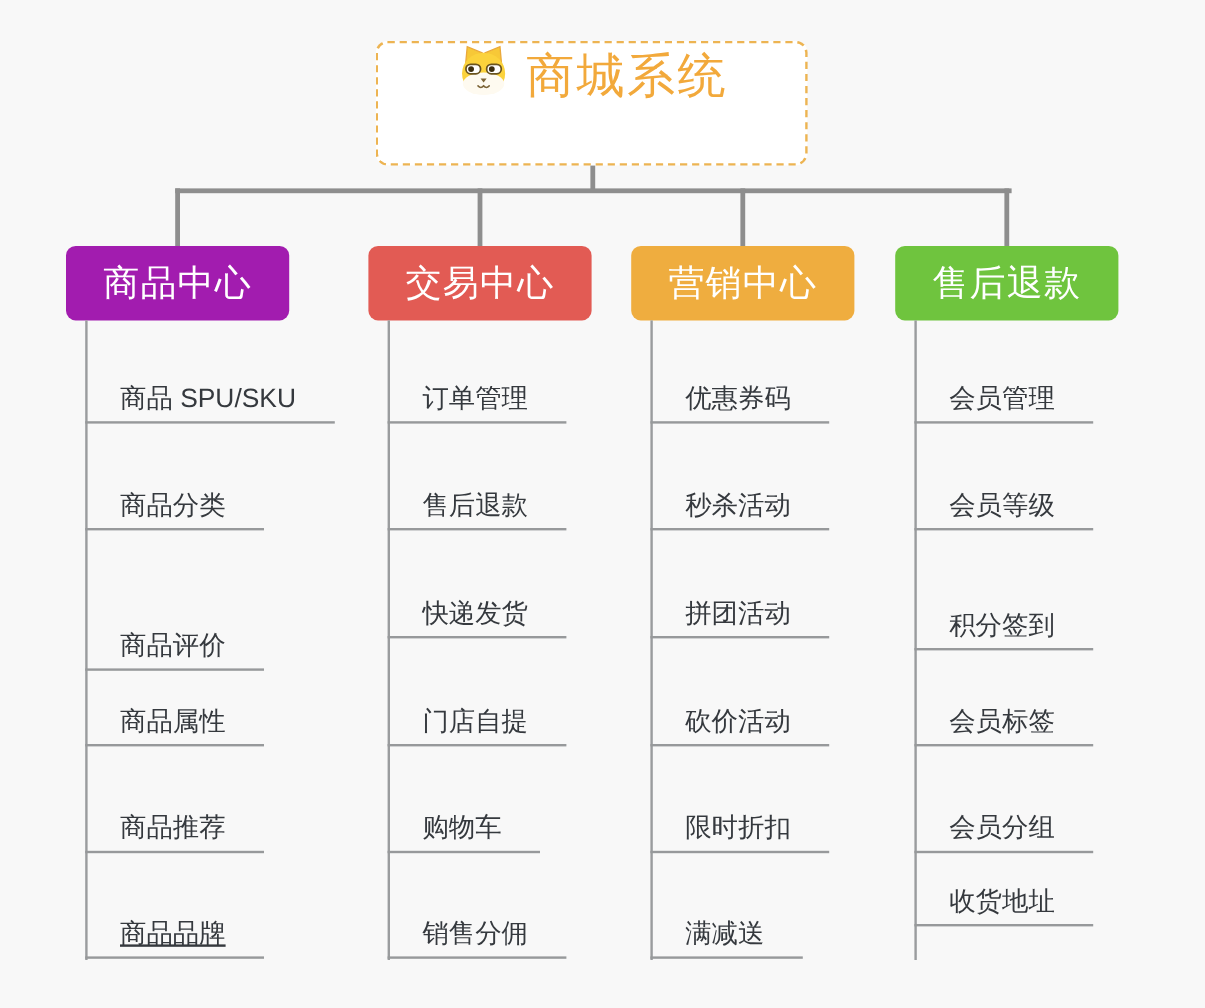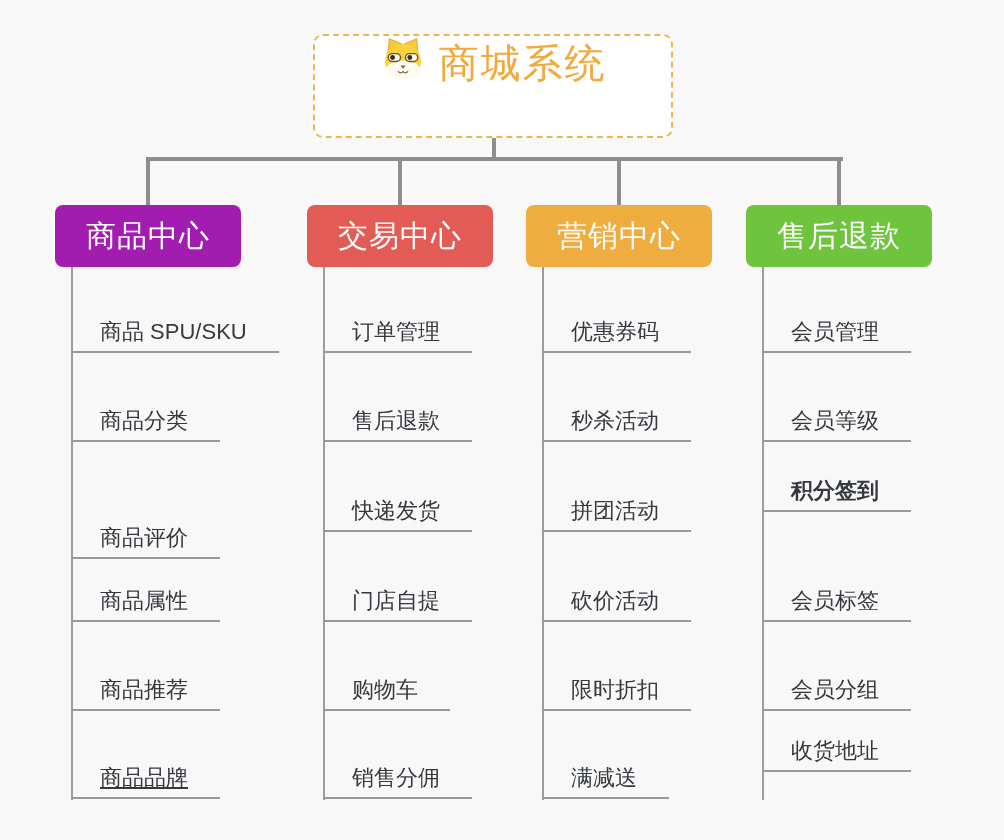--- a/index.html
+++ b/index.html
@@ -101,17 +101,17 @@
     <div class="leaf" style="left: 542px; top: 400px; height: 40px;">秒杀活动</div>
     <div class="leaf" style="left: 542px; top: 490px; height: 40px;">拼团活动</div>
     <div class="leaf" style="left: 542px; top: 580px; height: 40px;">砍价活动</div>
     <div class="leaf" style="left: 542px; top: 669px; height: 40px;">限时折扣</div>
     <div class="leaf" style="left: 542px; top: 757px; height: 40px;">满减送</div>
     <div class="line" style="left: 837px; top: 157px; width: 4px; height: 48px;"></div>
     <div class="branch-header" style="left: 746px; background: rgb(111, 196, 62);">售后退款</div>
     <div class="spine" style="left: 762px; top: 267px; height: 533px;"></div>
     <div class="leaf" style="left: 762px; top: 311px; height: 40px;">会员管理</div>
     <div class="leaf" style="left: 762px; top: 400px; height: 40px;">会员等级</div>
-    <div class="leaf" style="left: 762px; top: 470px; height: 40px; font-weight: bold;">积分签到</div>
+    <div class="leaf" style="left: 762px; top: 500px; height: 40px;">积分签到</div>
     <div class="leaf" style="left: 762px; top: 580px; height: 40px;">会员标签</div>
     <div class="leaf" style="left: 762px; top: 669px; height: 40px;">会员分组</div>
     <div class="leaf" style="left: 762px; top: 730px; height: 40px;">收货地址</div>
   </div>
 
 </body></html>

